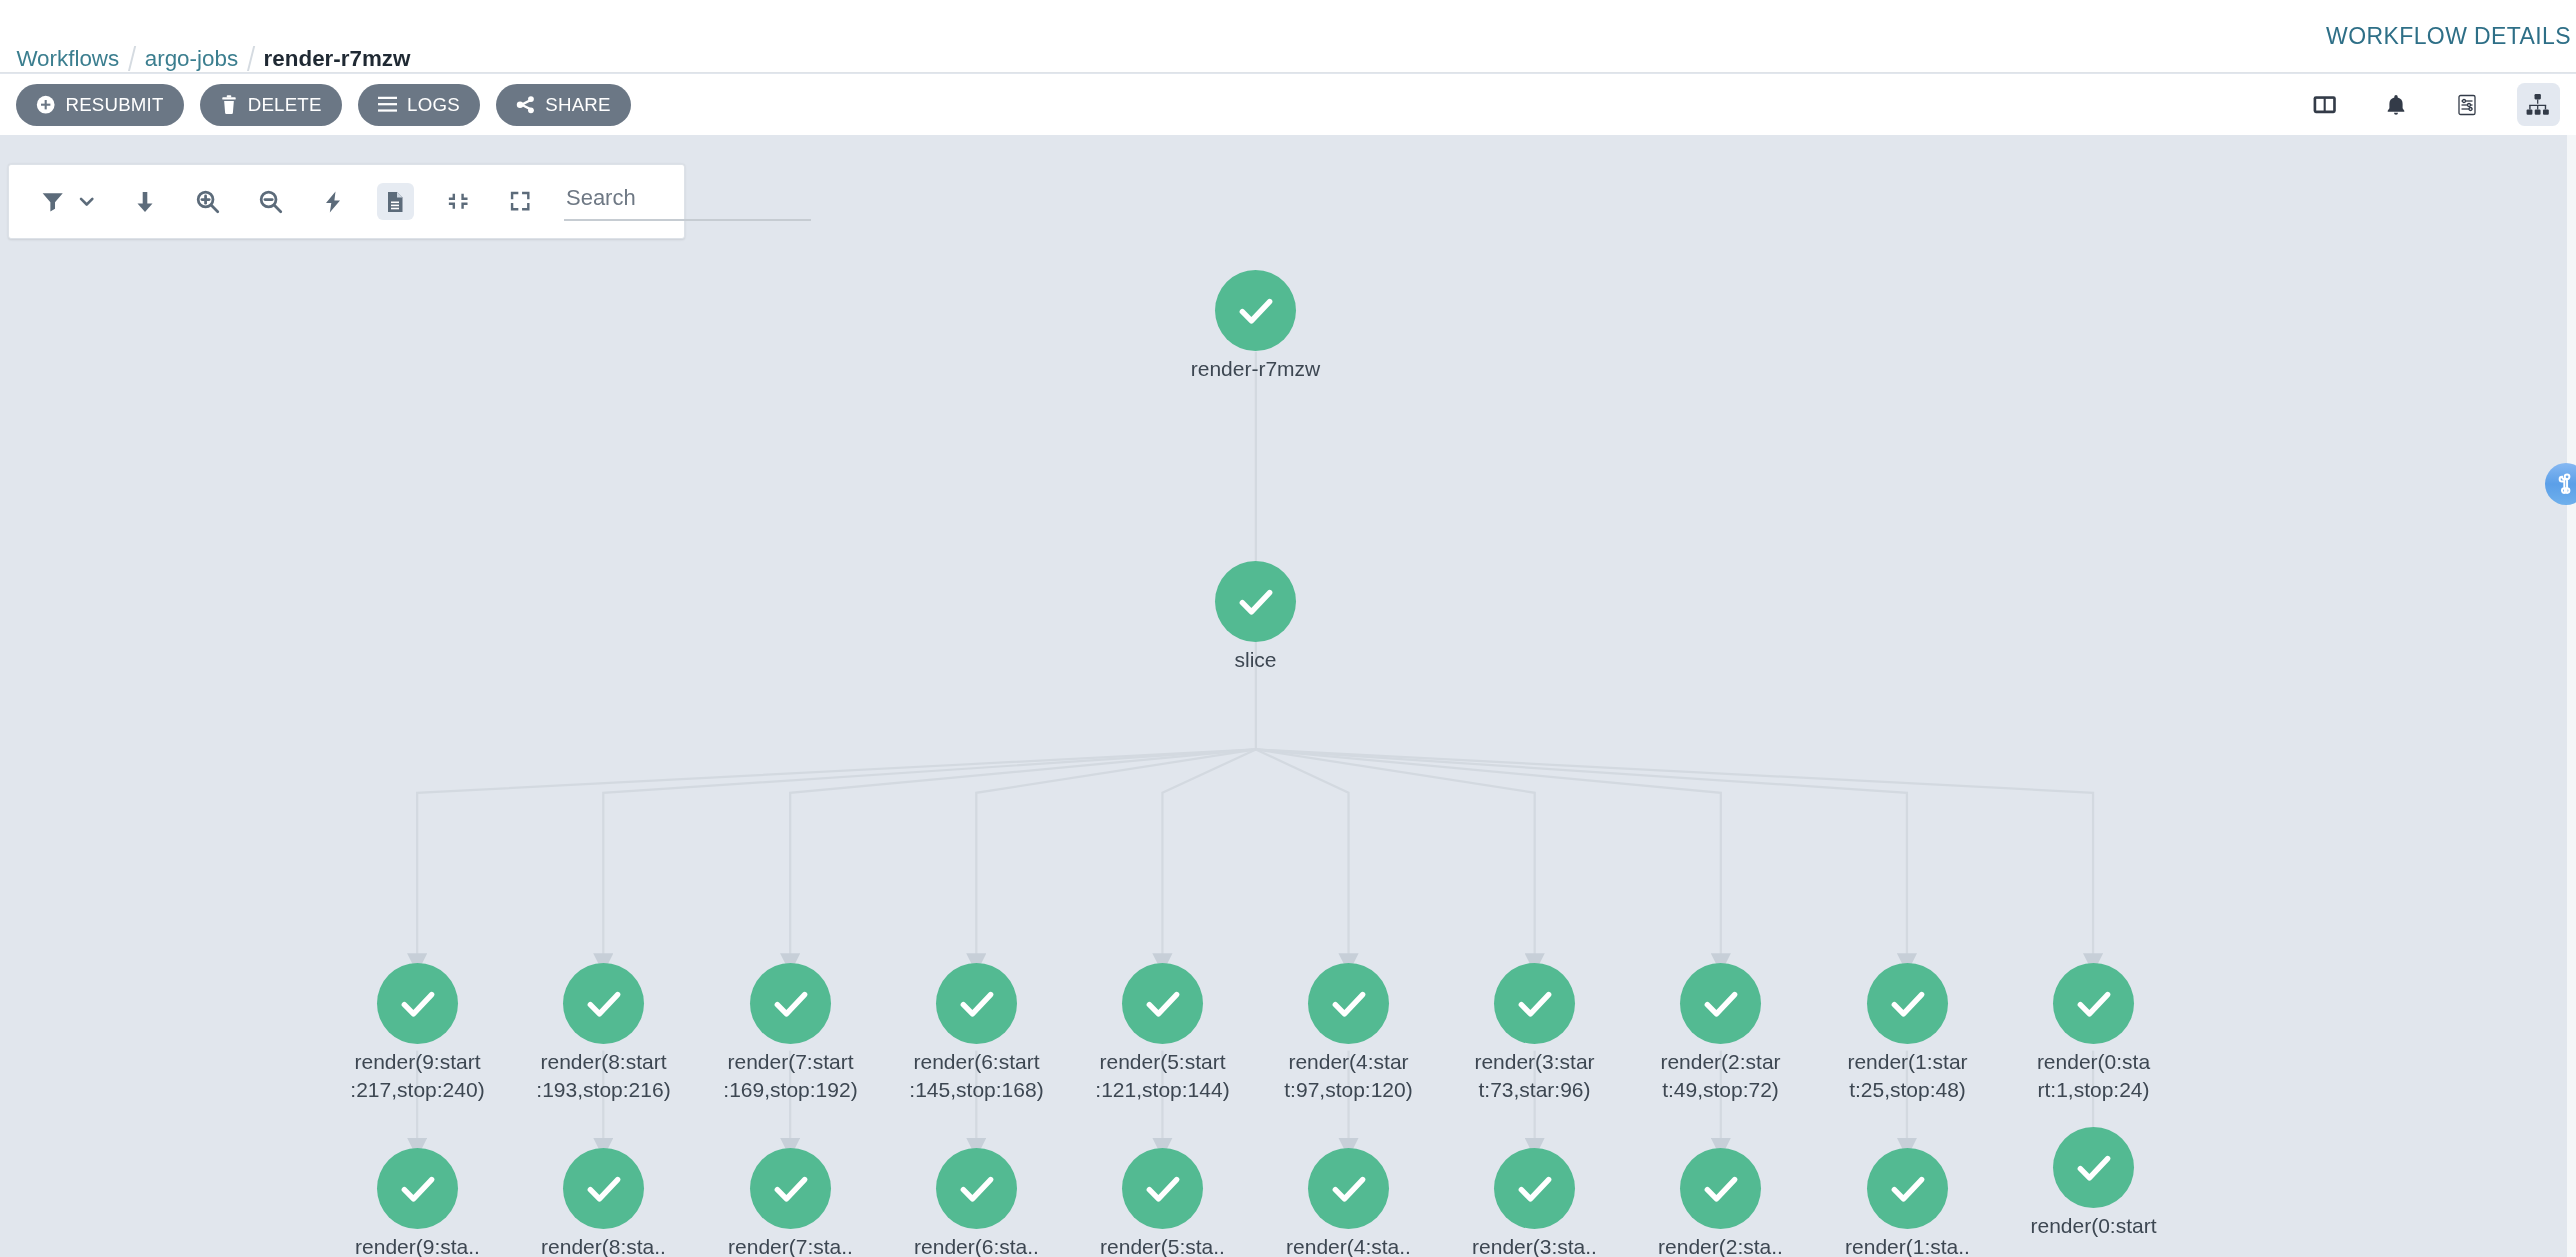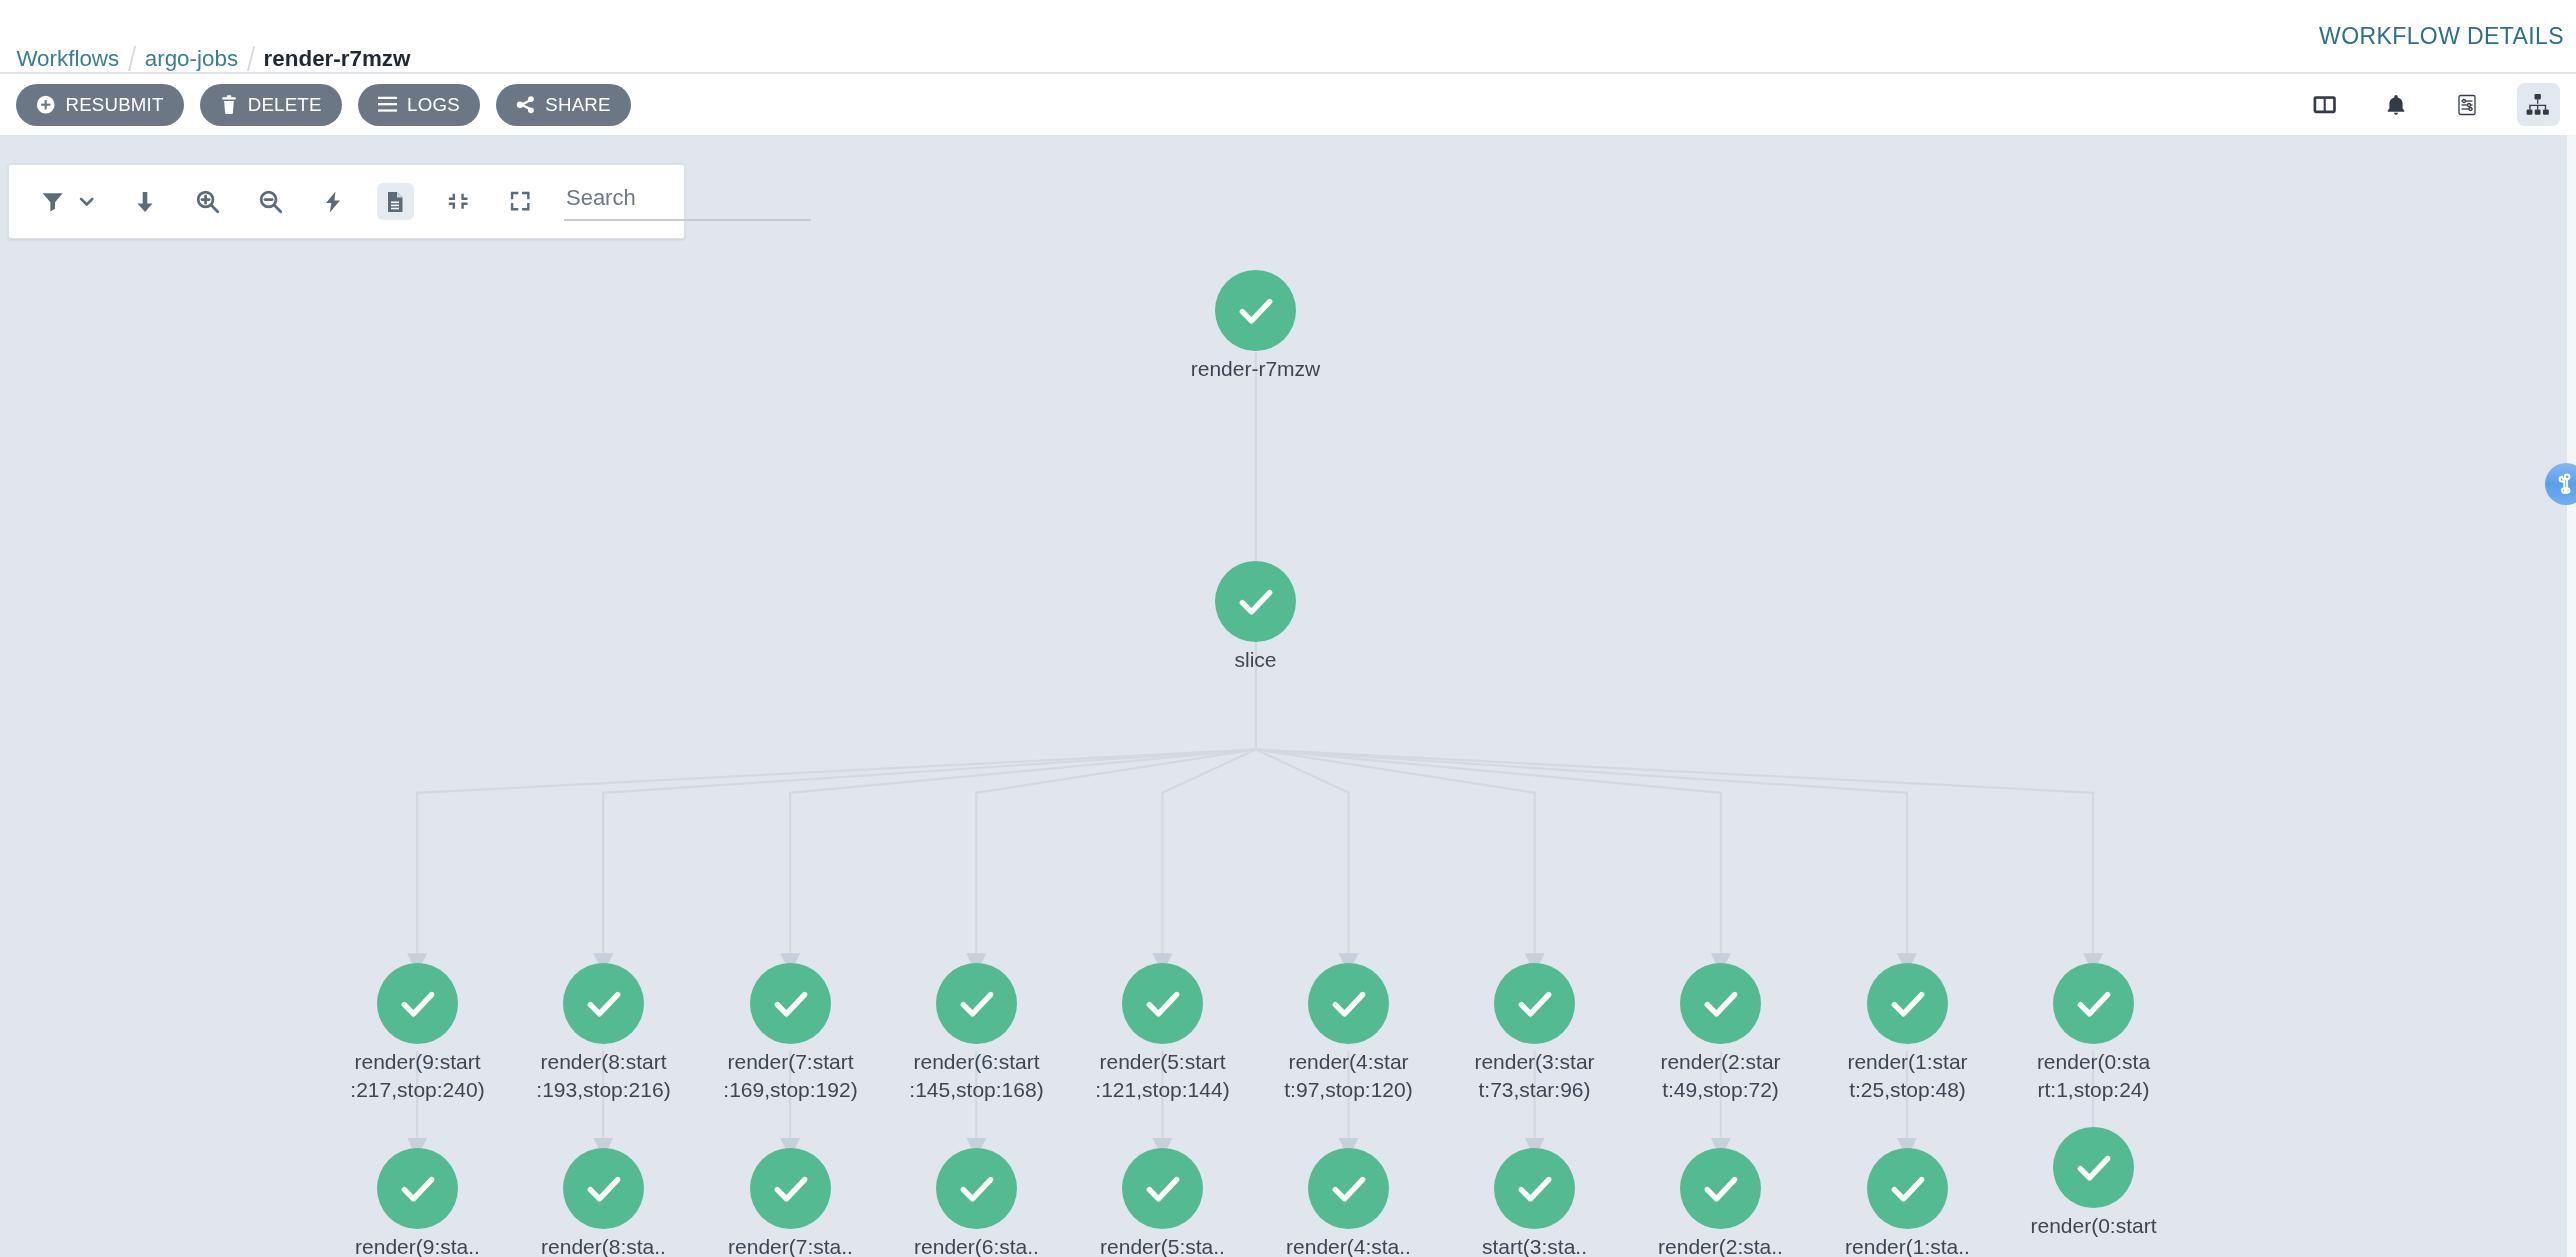--- a/index.html
+++ b/index.html
@@ -21,21 +21,21 @@
   .breadcrumb { display: flex; align-items: center; margin-left: 16.4px; }
   .crumb-link {
     font-size: 22.4px; color: #3b7e8f; cursor: pointer; white-space: nowrap;
   }
   .crumb-current { font-size: 22.4px; color: #1f2933; font-weight: 700; white-space: nowrap; }
   .crumb-sep {
     font-size: 22.4px; color: #c9d1d9; margin: 0 12px; transform: skewX(-14deg);
     display: inline-block; width: 1.5px; height: 25.4px; background: #d5dbe1;
   }
   .header-title {
-    position: absolute; right: 12px; top: 50%; transform: translateY(-50%);
+    position: absolute; right: 5px; top: 50%; transform: translateY(-50%);
     font-size: 23px; letter-spacing: 0.4px; color: #2e6f87; font-weight: 400;
     white-space: nowrap;
   }
 
   
   .actionbar {
     position: absolute; top: 74px; left: 0;
     width: 2576px; height: 61px;
     background: #ffffff;
     display: flex; align-items: center;
@@ -419,21 +419,21 @@
         </svg>
       </div>
     <div class="node-label"><span>render(4:sta..</span><br></div>
   </div>
   <div class="node" style="left:1494px; top:1013px;">
     <div class="node-circle">
         <svg width="42" height="42" viewBox="0 0 24 24">
           <path d="M4.2 12.4 L9.4 17.6 L19.8 6.6" stroke="#fff" stroke-width="3.1" fill="none" stroke-linecap="round" stroke-linejoin="round"></path>
         </svg>
       </div>
-    <div class="node-label"><span>start(3:sta..</span><br></div>
+    <div class="node-label"><span>render(3:sta..</span><br></div>
   </div>
   <div class="node" style="left:1680px; top:1013px;">
     <div class="node-circle">
         <svg width="42" height="42" viewBox="0 0 24 24">
           <path d="M4.2 12.4 L9.4 17.6 L19.8 6.6" stroke="#fff" stroke-width="3.1" fill="none" stroke-linecap="round" stroke-linejoin="round"></path>
         </svg>
       </div>
     <div class="node-label"><span>render(2:sta..</span><br></div>
   </div>
   <div class="node" style="left:1867px; top:1013px;">

